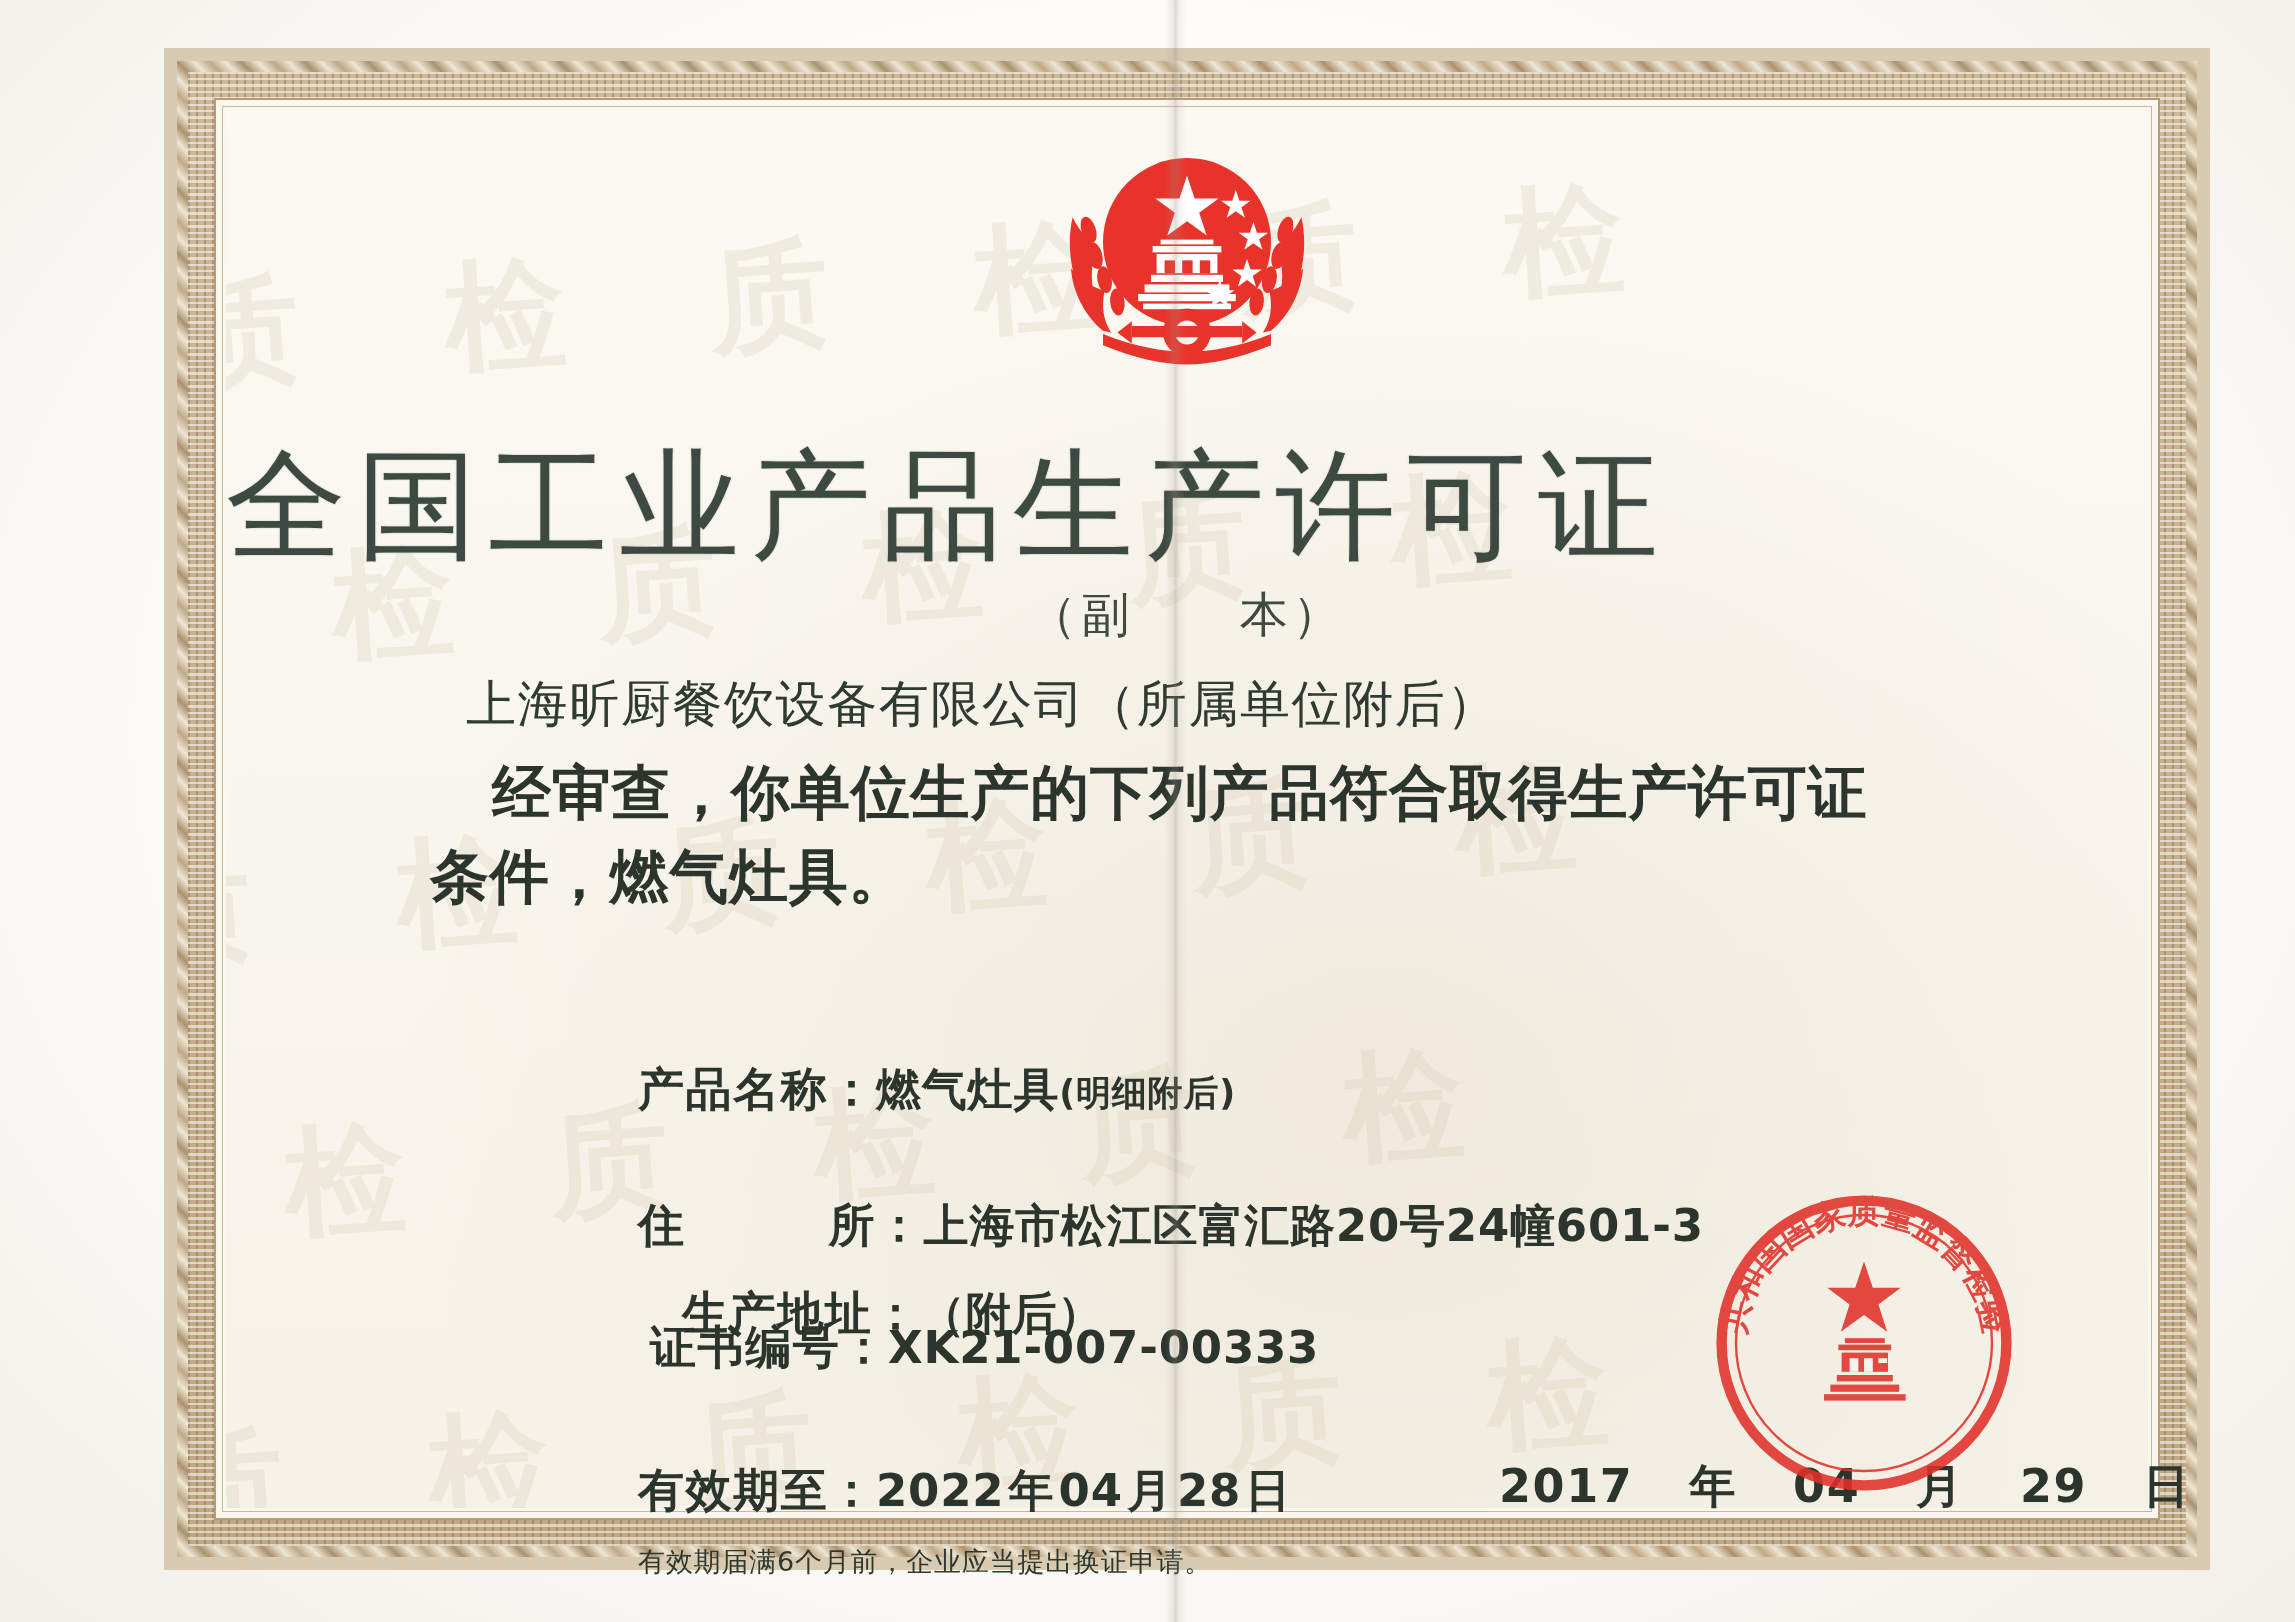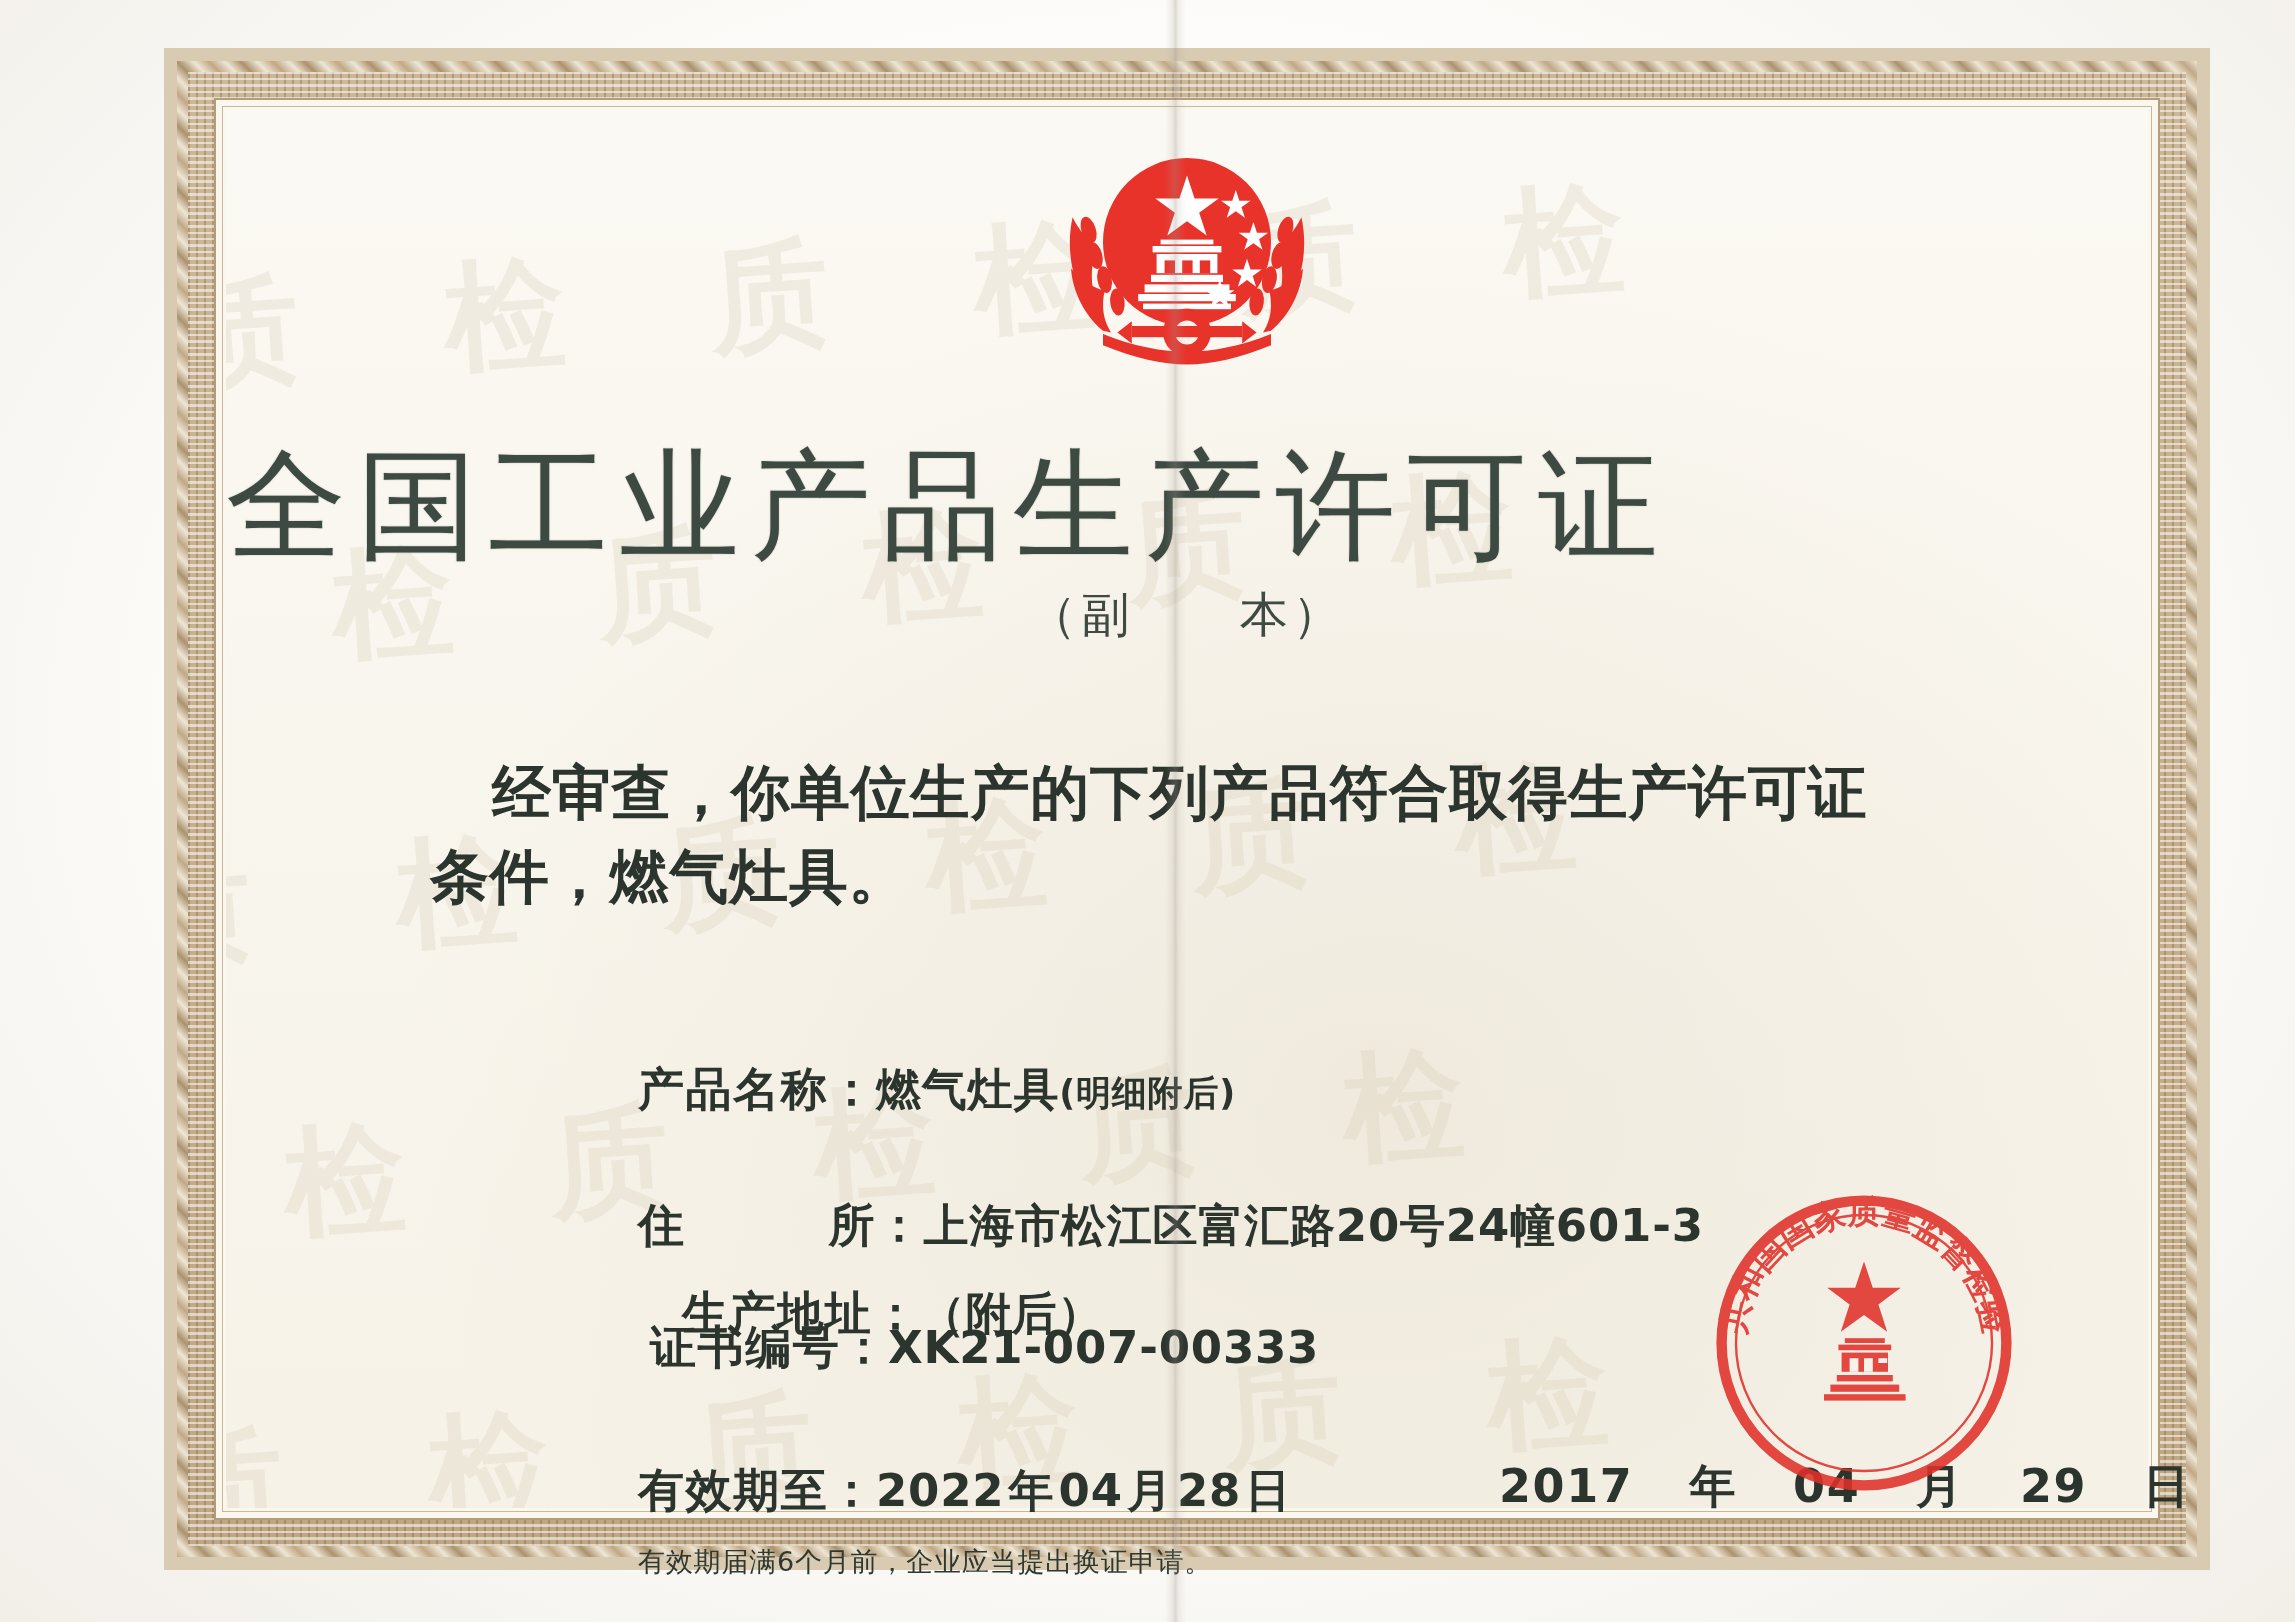--- a/index.html
+++ b/index.html
@@ -323,20 +323,21 @@
           </g>
 
           <g fill="#e8332b">
             <path d="M60 250 C100 266 134 272 165 272 C196 272 230 266 270 250 L270 264 C230 280 196 288 165 288 C134 288 100 280 60 264 Z"></path>
           </g>
         </svg>
 
         <div class="title">全国工业产品生产许可证</div>
         <div class="subtitle">（副　　本）</div>
 
+        <div class="company">上海昕厨餐饮设备有限公司（所属单位附后）</div>
 
         <div class="body-text">
           <div><span class="indent"></span><span>经审查，你单位生产的下列产品符合取得生产许可证</span></div>
           <div><span>条件，燃气灶具。</span></div>
         </div>
 
         <div class="field" id="f-product">
           <span class="lbl">产品名称：</span><span class="val">燃气灶具</span><span class="val small">(明细附后)</span>
         </div>
 

